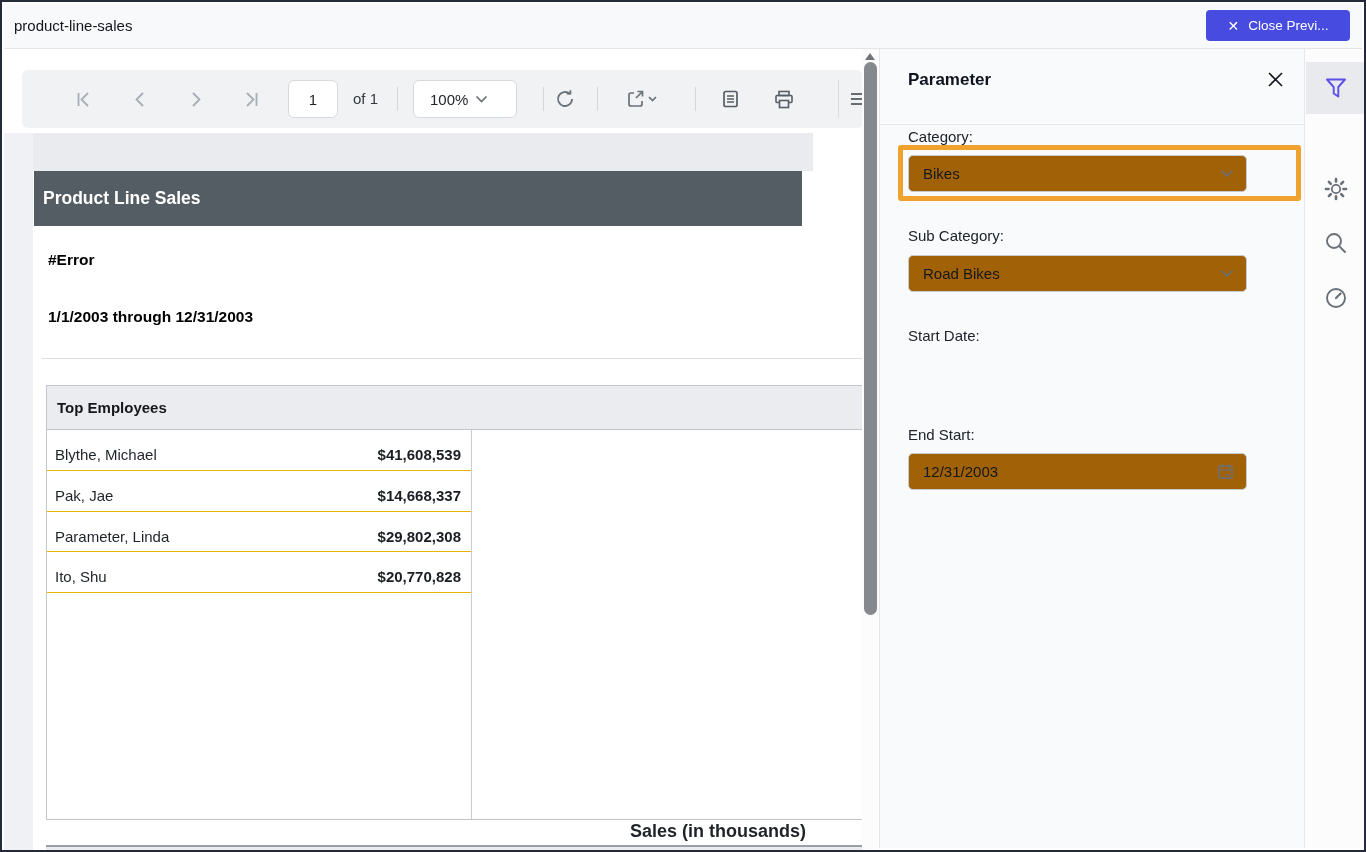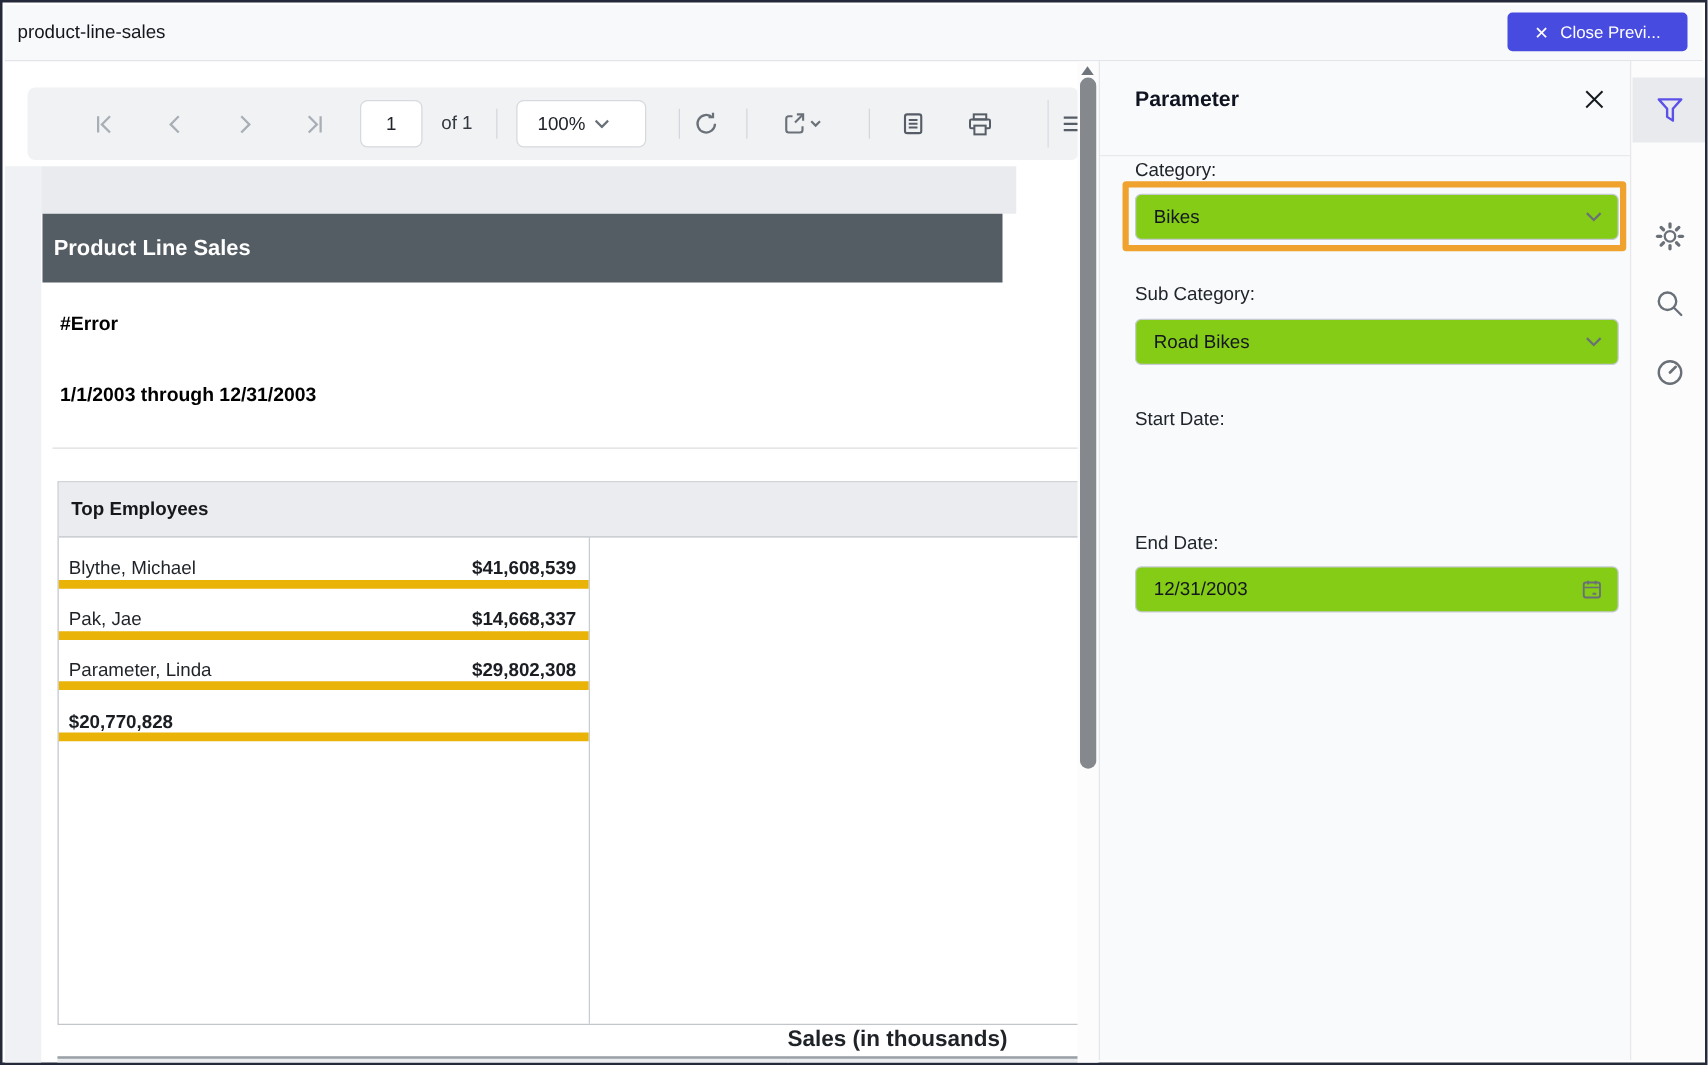--- a/index.html
+++ b/index.html
@@ -27,21 +27,21 @@
   .gutter { position:absolute; left:2px; top:131px; width:29px; height:719px; background:#EFF1F4; }
   .band { position:absolute; left:31px; top:131px; width:780px; height:38px; background:#E9EBEE; }
   .rpt-header { position:absolute; left:32px; top:169px; width:768px; height:55px; background:#555D64; color:#fff; font-weight:bold; font-size:17.5px; display:flex; align-items:center; padding-left:9px; }
   .rpt-error { position:absolute; left:46px; top:249px; font-size:15.5px; font-weight:bold; color:#000; }
   .rpt-range { position:absolute; left:46px; top:306px; font-size:15.5px; font-weight:bold; color:#000;text-align:right; }
   .rpt-rule { position:absolute; left:40px; top:356px; width:836px; height:1px; background:#DADDE0; }
 
   .emp-box { position:absolute; left:44px; top:383px; width:832px; height:435px; border:1px solid #C2C6CB; background:#fff; }
   .emp-head { position:absolute; left:0; top:0; right:0; height:44px; background:#EAECEF; border-bottom:1px solid #C2C6CB; display:flex; align-items:center; padding-left:10px; font-size:15px; font-weight:bold; color:#15171B; }
   .emp-rows { position:absolute; left:0; top:44px; width:424px; }
-  .emp-row { height:40.8px; border-bottom:7px solid #eab308; display:flex; align-items:center; padding:16px 10px 0 8px; }
+  .emp-row { height:40.8px; border-bottom:1px solid #eab308; display:flex; padding:16px 10px 0 8px; }
   .emp-row .nm { flex:1; font-size:15px; color:#1F2328; }
   .emp-row .vl { font-size:15px; font-weight:bold; color:#1A1D21; }
   .emp-div { position:absolute; left:424px; top:44px; width:1px; bottom:0; background:#C9CDD2; }
 
   .chart { position:absolute; left:469px; top:428px; width:406px; height:390px; }
   .chart-title { position:absolute; left:114px; top:7px; width:240px; text-align:left; font-size:18px; font-weight:bold; color:#1F2328; }
   .axis-y { position:absolute; left:114px; top:33px; width:1px; height:325px; background:#C9CDD2; }
 
   .next-sliver { position:absolute; left:44px; top:843px; width:832px; height:9px; background:#EAECEF; border-top:2.5px solid #9AA0A7; }
 
@@ -49,21 +49,21 @@
   .sbar { position:absolute; left:860px; top:47px; width:17px; height:803px; background:#FCFCFD; }
   .sbar .up { position:absolute; left:3px; top:4px; width:0; height:0; border-left:5.5px solid transparent; border-right:5.5px solid transparent; border-bottom:7px solid #70757C; cursor:pointer; }
   .sbar .thumb { position:absolute; left:1.5px; top:13px; width:13px; height:553px; background:#85898E; border-radius:7px; cursor:grab; }
 
   
   .panel { position:absolute; left:877px; top:47px; width:425px; bottom:2px; background:#F8FAFB; border-left:1px solid #E4E6EA; }
   .panel-title { position:absolute; left:28px; top:21px; font-size:17px; font-weight:bold; color:#101320; }
   .panel-close { position:absolute; right:18px; top:21px; width:22px; height:22px; background:none; border:none; cursor:pointer; }
   .panel-rule { position:absolute; left:0; right:0; top:75px; height:1px; background:#E8EAED; }
   .plabel { position:absolute; left:28px; font-size:15px; color:#20242B; }
-  .pfield { position:absolute; left:28px; width:387px; height:37px; background:#84cc16; border:1px solid #C6CAD1; border-radius:5px; display:flex; align-items:center; justify-content:space-between; padding:0 12px 0 14px; cursor:pointer; }
+  .pfield { position:absolute; left:28px; width:339px; height:37px; background:#a16207; border:1px solid #C6CAD1; border-radius:5px; display:flex; align-items:center; justify-content:space-between; padding:0 12px 0 14px; cursor:pointer; }
   .pfield span { font-size:15px; color:#14171D; }
   .hl-box { position:absolute; left:18px; top:96px; width:403px; height:56px; border:5px solid #F0A22E; border-radius:3px; pointer-events:none; }
 
   
   .strip { position:absolute; left:1302px; top:47px; width:62px; bottom:2px; background:#FCFCFD; border-left:1px solid #E6E8EB; }
   .strip .active-bg { position:absolute; left:1px; top:13px; right:0; height:52px; background:#E8EAED; }
   .sbtn { position:absolute; left:0; width:61px; height:44px; display:flex; align-items:center; justify-content:center; background:none; border:none; cursor:pointer; }
 </style>
 </head>
 <body>
@@ -175,20 +175,21 @@
           </div>
           <div class="emp-row">
             <span class="nm">Pak, Jae</span>
             <span class="vl">$14,668,337</span>
           </div>
           <div class="emp-row">
             <span class="nm">Parameter, Linda</span>
             <span class="vl">$29,802,308</span>
           </div>
           <div class="emp-row">
+            <span class="nm">Ito, Shu</span>
             <span class="vl">$20,770,828</span>
           </div>
         </div>
     <div class="emp-div"></div>
 
     <div class="chart">
       <div class="chart-title">Sales (in thousands)</div>
       <div class="axis-y"></div>
 
       <div id="chart-bars"></div>
@@ -225,21 +226,21 @@
     <div class="plabel" style="top:178px">Sub Category:</div>
     <div class="pfield" style="top:206px">
       <span>Road Bikes</span>
       <svg width="14" height="9" viewBox="0 0 14 9">
             <path d="M1.5 1.5 L7 7 L12.5 1.5" fill="none" stroke="#6A7078" stroke-width="1.7"></path>
           </svg>
     </div>
 
     <div class="plabel" style="top:278px">Start Date:</div>
 
-    <div class="plabel" style="top:377px">End Date:</div>
+    <div class="plabel" style="top:377px">End Start:</div>
     <div class="pfield" style="top:404px">
       <span>12/31/2003</span>
       <svg width="17" height="17" viewBox="0 0 17 17">
             <rect x="2" y="3" width="13" height="12" rx="1.8" fill="none" stroke="#6A7078" stroke-width="1.5"></rect>
             <line x1="5.5" y1="1.5" x2="5.5" y2="4.5" stroke="#6A7078" stroke-width="1.5"></line>
             <line x1="11.5" y1="1.5" x2="11.5" y2="4.5" stroke="#6A7078" stroke-width="1.5"></line>
             <line x1="2.5" y1="7" x2="14.5" y2="7" stroke="#6A7078" stroke-width="1.3"></line>
             <line x1="9" y1="12" x2="12" y2="12" stroke="#6A7078" stroke-width="1.6"></line>
           </svg>
     </div>

